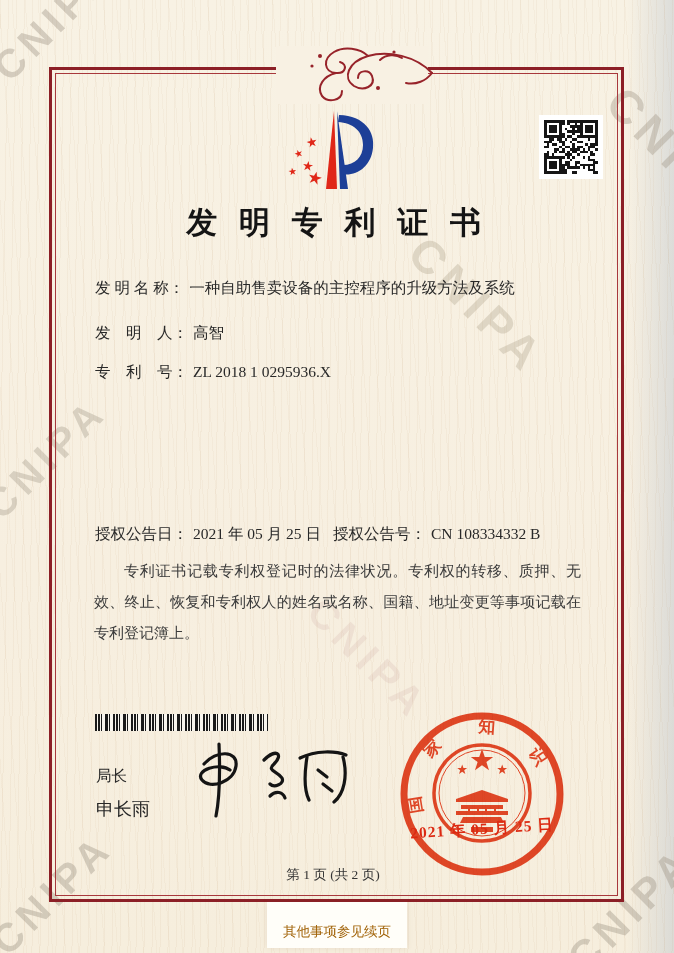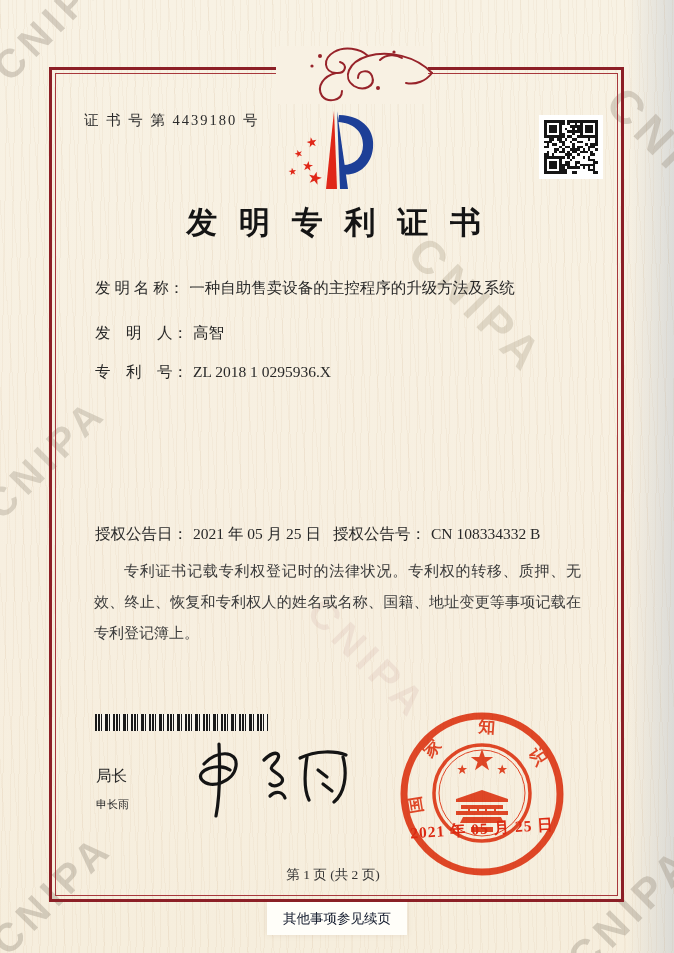--- a/index.html
+++ b/index.html
@@ -51,30 +51,30 @@
   .bodytext{position:absolute;left:94px;width:487px;top:556px;font-size:15px;line-height:31px;
             text-align:justify;color:#3b3b3b;z-index:5;}
   .bodytext p{margin:0;text-indent:2em;}
   
   .barcode{left:95px;top:714px;width:173px;height:17px;z-index:5;
     background:repeating-linear-gradient(90deg,#1a1a1a 0 2px,#f8f5ee 2px 3px,#1a1a1a 3px 5px,
       #f8f5ee 5px 6px,#1a1a1a 6px 7px,#f8f5ee 7px 10px,#1a1a1a 10px 13px,#f8f5ee 13px 14px,
       #1a1a1a 14px 15px,#f8f5ee 15px 18px);}
   
   .signer-title{left:96px;top:766px;font-size:15.5px;z-index:5;}
-  .signer-name{left:96px;top:797px;font-size:11px;z-index:5;}
+  .signer-name{left:96px;top:797px;font-size:18px;z-index:5;}
   .sig{left:186px;top:738px;z-index:5;}
   
   .seal{left:395px;top:707px;z-index:6;mix-blend-mode:multiply;opacity:.95;}
   .seal-date{left:398px;top:819px;width:168px;text-align:center;font-size:15.5px;font-weight:bold;
              color:#dc2a12;letter-spacing:1px;transform:rotate(-3.5deg);z-index:7;}
   
   .page-info{left:0;right:8px;top:866px;text-align:center;font-size:13.5px;color:#333;z-index:5;}
-  .note{left:50%;top:902px;transform:translateX(-50%);background:#fffef9;padding:8px 16px 7px;
-        font-size:13.5px;color:#0f172a;z-index:5;box-shadow:0 0 6px rgba(120,90,60,.10);}
+  .note{left:50%;top:902px;transform:translateX(-50%);background:#fffef9;padding:21px 16px 7px;
+        font-size:13.5px;color:#a16207;z-index:5;box-shadow:0 0 6px rgba(120,90,60,.10);}
 </style>
 </head>
 <body>
 
 <div class="page">
 
   <span class="wm wm1">CNIPA</span>
   <span class="wm wm2">CNIPA</span>
   <span class="wm wm3">CNIPA</span>
   <span class="wm wm4">CNIPA</span>
@@ -94,21 +94,20 @@
       <path d="M104,14 C110,8 120,8 126,12"></path>
     </g>
     <g fill="#97232a">
       <circle cx="44" cy="10" r="2"></circle>
         <circle cx="36" cy="20" r="1.6"></circle>
       <circle cx="102" cy="42" r="2"></circle>
         <circle cx="118" cy="6" r="1.6"></circle>
     </g>
   </svg>
 
-  <div class="abs cert-no">证 书 号 第 4439180 号</div>
 
   <svg class="abs logo" width="96" height="96" viewBox="0 0 96 96">
     <polygon points="48,10 40,88 51,88" fill="#e02718"></polygon>
     <polygon points="51,10 54,88 62,88" fill="#1d3f97"></polygon>
     <path d="M53,14 C79,15 89,31 87,47 C85,66 70,76 55,73 L57,64 C69,64 77,56 77,44 C77,30 67,22 52,21 Z" fill="#1d3f97"></path>
     <g fill="#e02718" font-family="'DejaVu Sans',sans-serif">
       <text x="20" y="46" font-size="13" transform="rotate(-12 24 42)">★</text>
       <text x="8" y="56" font-size="10" transform="rotate(-20 12 52)">★</text>
       <text x="16" y="69" font-size="13" transform="rotate(8 20 65)">★</text>
       <text x="2" y="74" font-size="10" transform="rotate(-8 6 70)">★</text>

